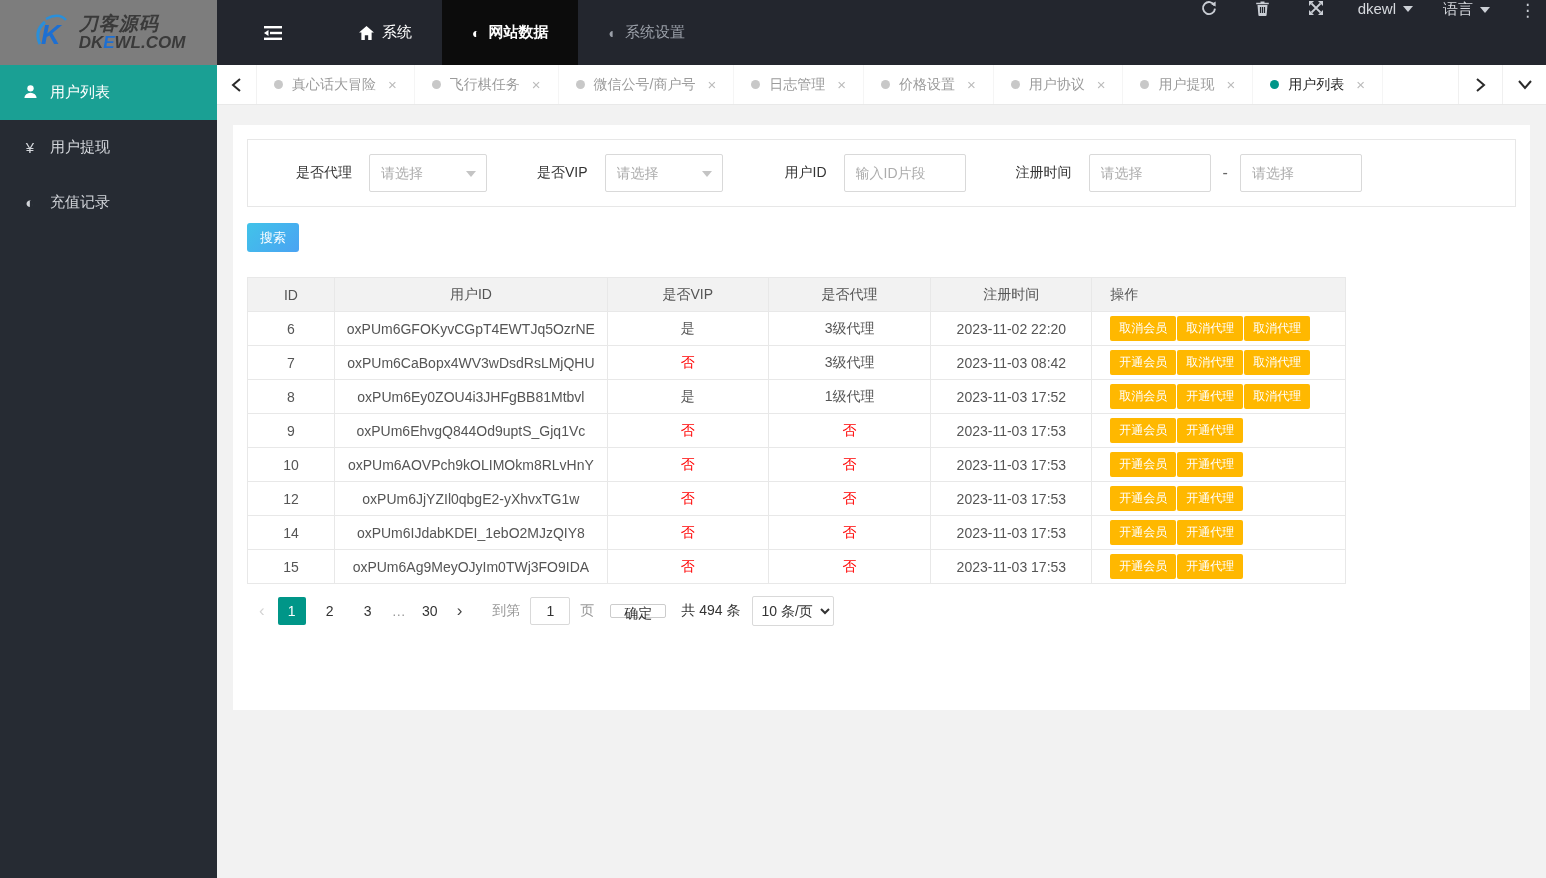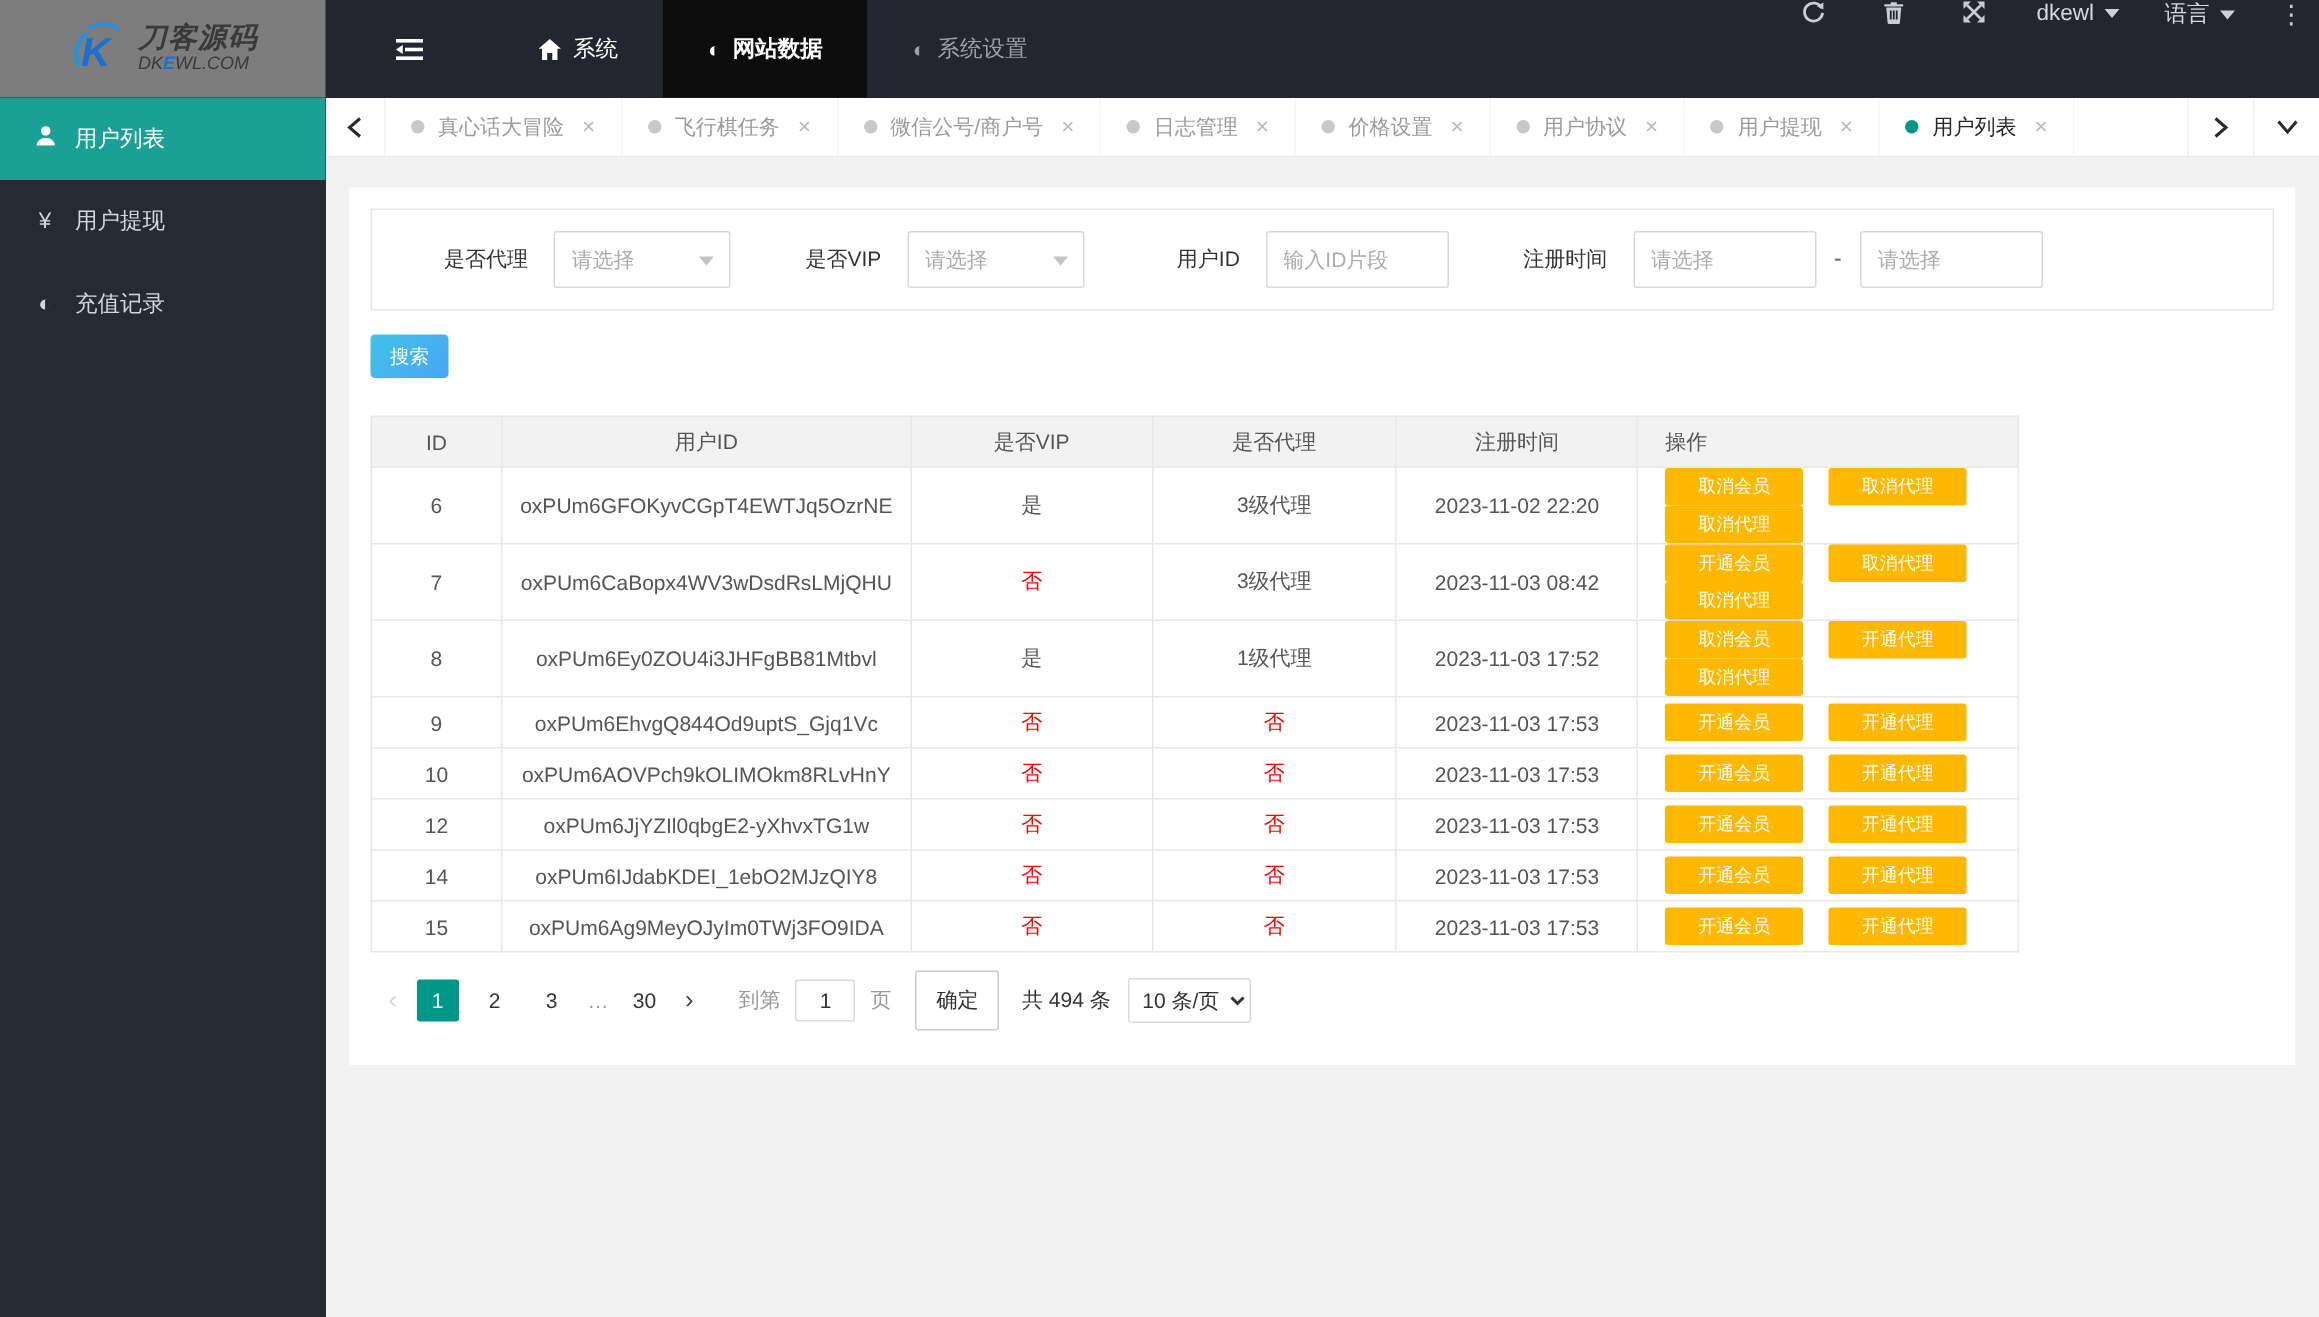--- a/index.html
+++ b/index.html
@@ -12,21 +12,21 @@
     --sidebar:#262b33; --logogray:#7d7d7d;
   }
 
   
   .topbar{ position:fixed; top:0; left:0; width:1546px; height:65px;
     background:var(--dark); display:flex; align-items:stretch; z-index:20; }
   .logo{ width:217px; background:var(--logogray); display:flex;
     align-items:center; justify-content:center; gap:5px; flex:none; }
   .logo-texts{ line-height:1.05; }
   .logo-title{ font-size:19px; font-weight:bold; font-style:italic; color:#3a3a3a; letter-spacing:1px;}
-  .logo-sub{ font-size:12px; font-weight:normal; font-style:italic; color:#3a3a3a; }
+  .logo-sub{ font-size:17px; font-weight:bold; font-style:italic; color:#3a3a3a; }
   .logo-sub b{ color:#1d6fd2; }
 
   .nav{ display:flex; align-items:stretch; }
   .nav-toggle{ width:112px; display:flex; align-items:center; justify-content:center;
     color:#fff; cursor:pointer; }
   .nav-item{ display:flex; align-items:center; gap:8px; padding:0 30px;
     font-size:15px; color:#ffffff; cursor:pointer; }
   .nav-item .half{ font-size:14px; }
   .nav-item.active{ background:var(--black); font-weight:bold; }
   .nav-item.dim{ color:#9ba0a9; }
@@ -91,35 +91,35 @@
   table.data{ margin-top:25px; width:1099px; border-collapse:collapse;
     font-size:14px; color:#555; }
   table.data th, table.data td{ border:1px solid #e8e8e8; height:34px;
     text-align:center; font-weight:normal; padding:0 4px; }
   table.data thead th{ background:#f2f2f2; color:#555; }
   .w-id{ width:87px; } .w-uid{ width:273px; } .w-vip{ width:161px; }
   .w-agent{ width:163px; } .w-time{ width:161px; }
   .w-act{ width:254px; text-align:left !important; padding-left:18px !important; }
   td.red{ color:var(--red); }
   .act-btn{ display:inline-block; background:var(--orange); color:#fff; border:none;
-    border-radius:2px; font-size:12px; padding:4px 22px; margin-right:17px;
+    border-radius:2px; font-size:12px; padding:4px 9px; margin-right:1px;
     cursor:pointer; font-family:inherit; }
 
   .pager{ margin-top:12px; display:flex; align-items:center; font-size:14px; color:#333; }
   .pg-prev{ color:#d4d4d4; padding:0 8px 0 12px; font-size:17px; }
   .pg-next{ color:#444; padding:0 8px; font-size:17px; cursor:pointer; }
   .page{ min-width:28px; height:28px; line-height:28px; text-align:center;
     margin:0 5px; cursor:pointer; border-radius:2px; }
   .page.active{ background:var(--teal2); color:#fff; }
   .pdots{ color:#999; margin:0 5px; }
   .jump-label{ color:#999; margin-left:22px; }
   .jump-input{ width:40px; height:28px; border:1px solid #d9d9d9; border-radius:2px;
     text-align:center; margin:0 10px; font-size:14px; color:#333; outline:none; }
   .jump-suffix{ color:#999; }
-  .confirm-btn{ margin-left:16px; height:40px; padding:0 13px; background:#fff;
+  .confirm-btn{ margin-left:16px; height:14px; padding:0 13px; background:#fff;
     border:1px solid #ccc; border-radius:2px; font-size:14px; color:#333;
     cursor:pointer; font-family:inherit; }
   .total{ margin-left:15px; color:#333; }
   .size-select{ margin-left:12px; height:30px; border:1px solid #d9d9d9; border-radius:2px;
     font-size:14px; color:#333; background:#fff; padding:0 4px; outline:none; font-family:inherit;}
 </style>
 </head>
 <body>
 
 <header class="topbar">

